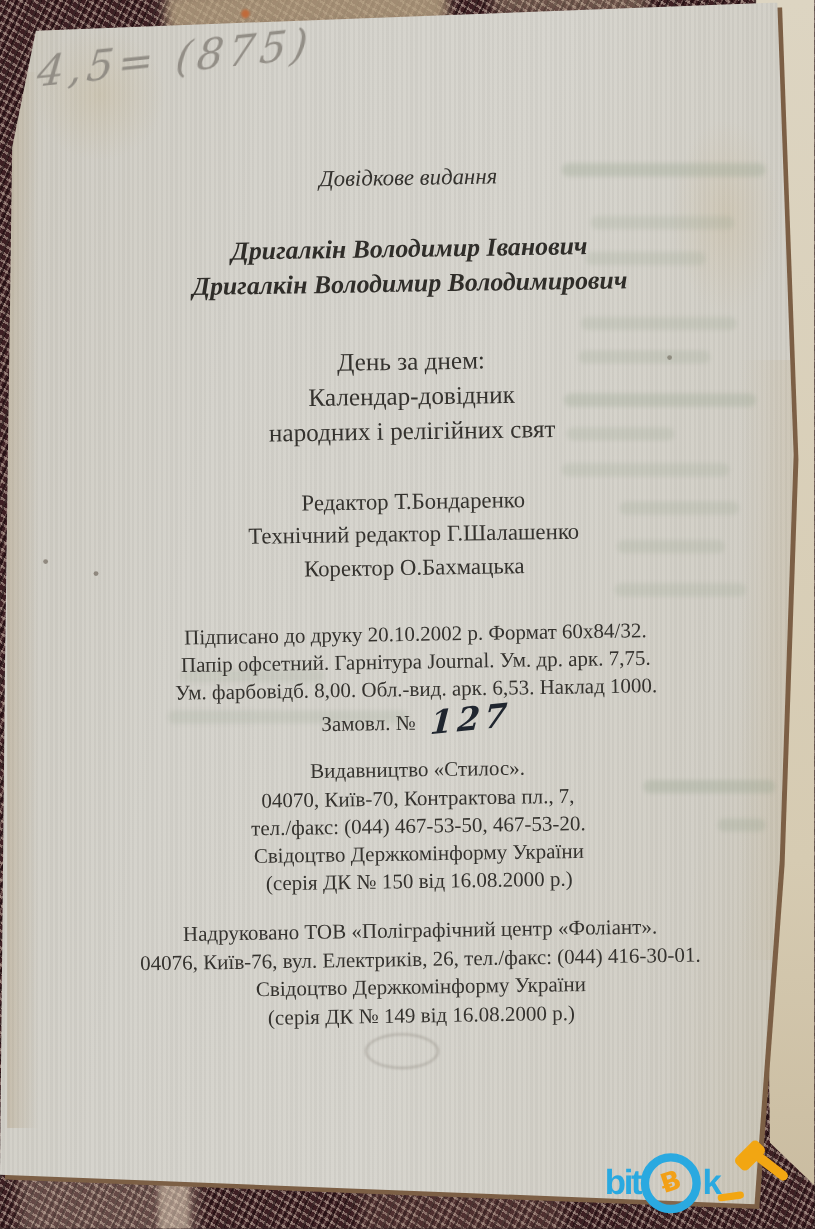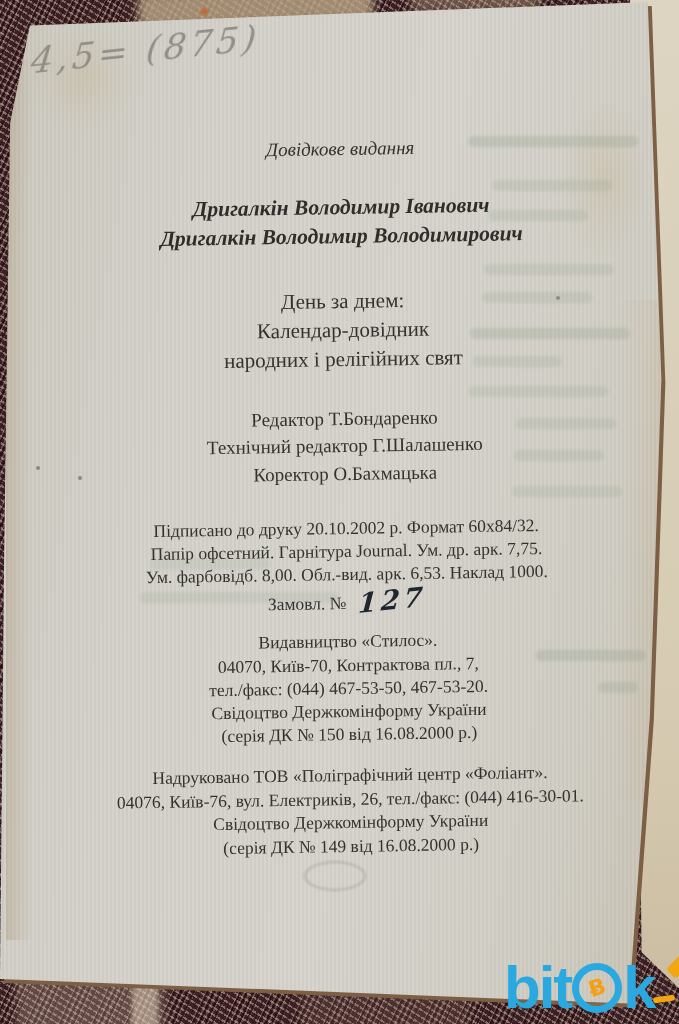--- a/index.html
+++ b/index.html
@@ -42,21 +42,21 @@
   .t-small{font-size:17.5px;}
   .pencil-note{position:absolute;left:38px;top:26px;font-family:"DejaVu Serif",serif;font-style:italic;
     font-size:35px;color:rgba(140,135,128,.9);letter-spacing:4px;transform:rotate(-5deg) skewX(-12deg);filter:blur(.4px);}
   .hand-ink{display:inline-block;font-family:"DejaVu Serif",serif;font-style:italic;font-weight:bold;
     font-size:27px;color:#20262f;letter-spacing:4px;margin-left:12px;transform:rotate(-5deg) skewX(-10deg);
     position:relative;top:1px;}
   .oval-mark{position:absolute;left:304px;top:861px;width:58px;height:26px;border:2px solid rgba(115,110,98,.30);
     border-radius:50%;filter:blur(.8px);}
   .watermark{position:absolute;left:504px;top:958px;display:flex;align-items:center;z-index:9;
     font-family:"Liberation Sans",sans-serif;font-weight:bold;}
-  .wm-bit,.wm-k{font-size:60px;color:#2aa9e0;letter-spacing:-2px;line-height:1;}
+  .wm-bit,.wm-k{font-size:29px;color:#2aa9e0;letter-spacing:-2px;line-height:1;}
   .wm-o{position:relative;width:36px;height:36px;border:7px solid #2aa9e0;border-radius:50%;margin:0 1px;
     display:flex;align-items:center;justify-content:center;background:rgba(255,255,255,.05);}
   .wm-coin{font-family:"DejaVu Sans",sans-serif;font-size:22px;font-weight:bold;color:#f2a017;
     transform:rotate(-18deg);line-height:1;}
   .wm-gavel{position:relative;width:62px;height:56px;margin-left:2px;top:-8px;}
   .g-head{position:absolute;left:16px;top:0;width:14px;height:26px;background:#f2a612;border-radius:4px;transform:rotate(45deg);}
   .g-handle{position:absolute;left:18px;top:16px;width:40px;height:8px;background:#f2a612;border-radius:4px;transform:rotate(38deg);}
   .g-base{position:absolute;left:-4px;top:44px;width:22px;height:6px;background:#f2a612;border-radius:3px;transform:rotate(-8deg);}
 </style>
 </head>

